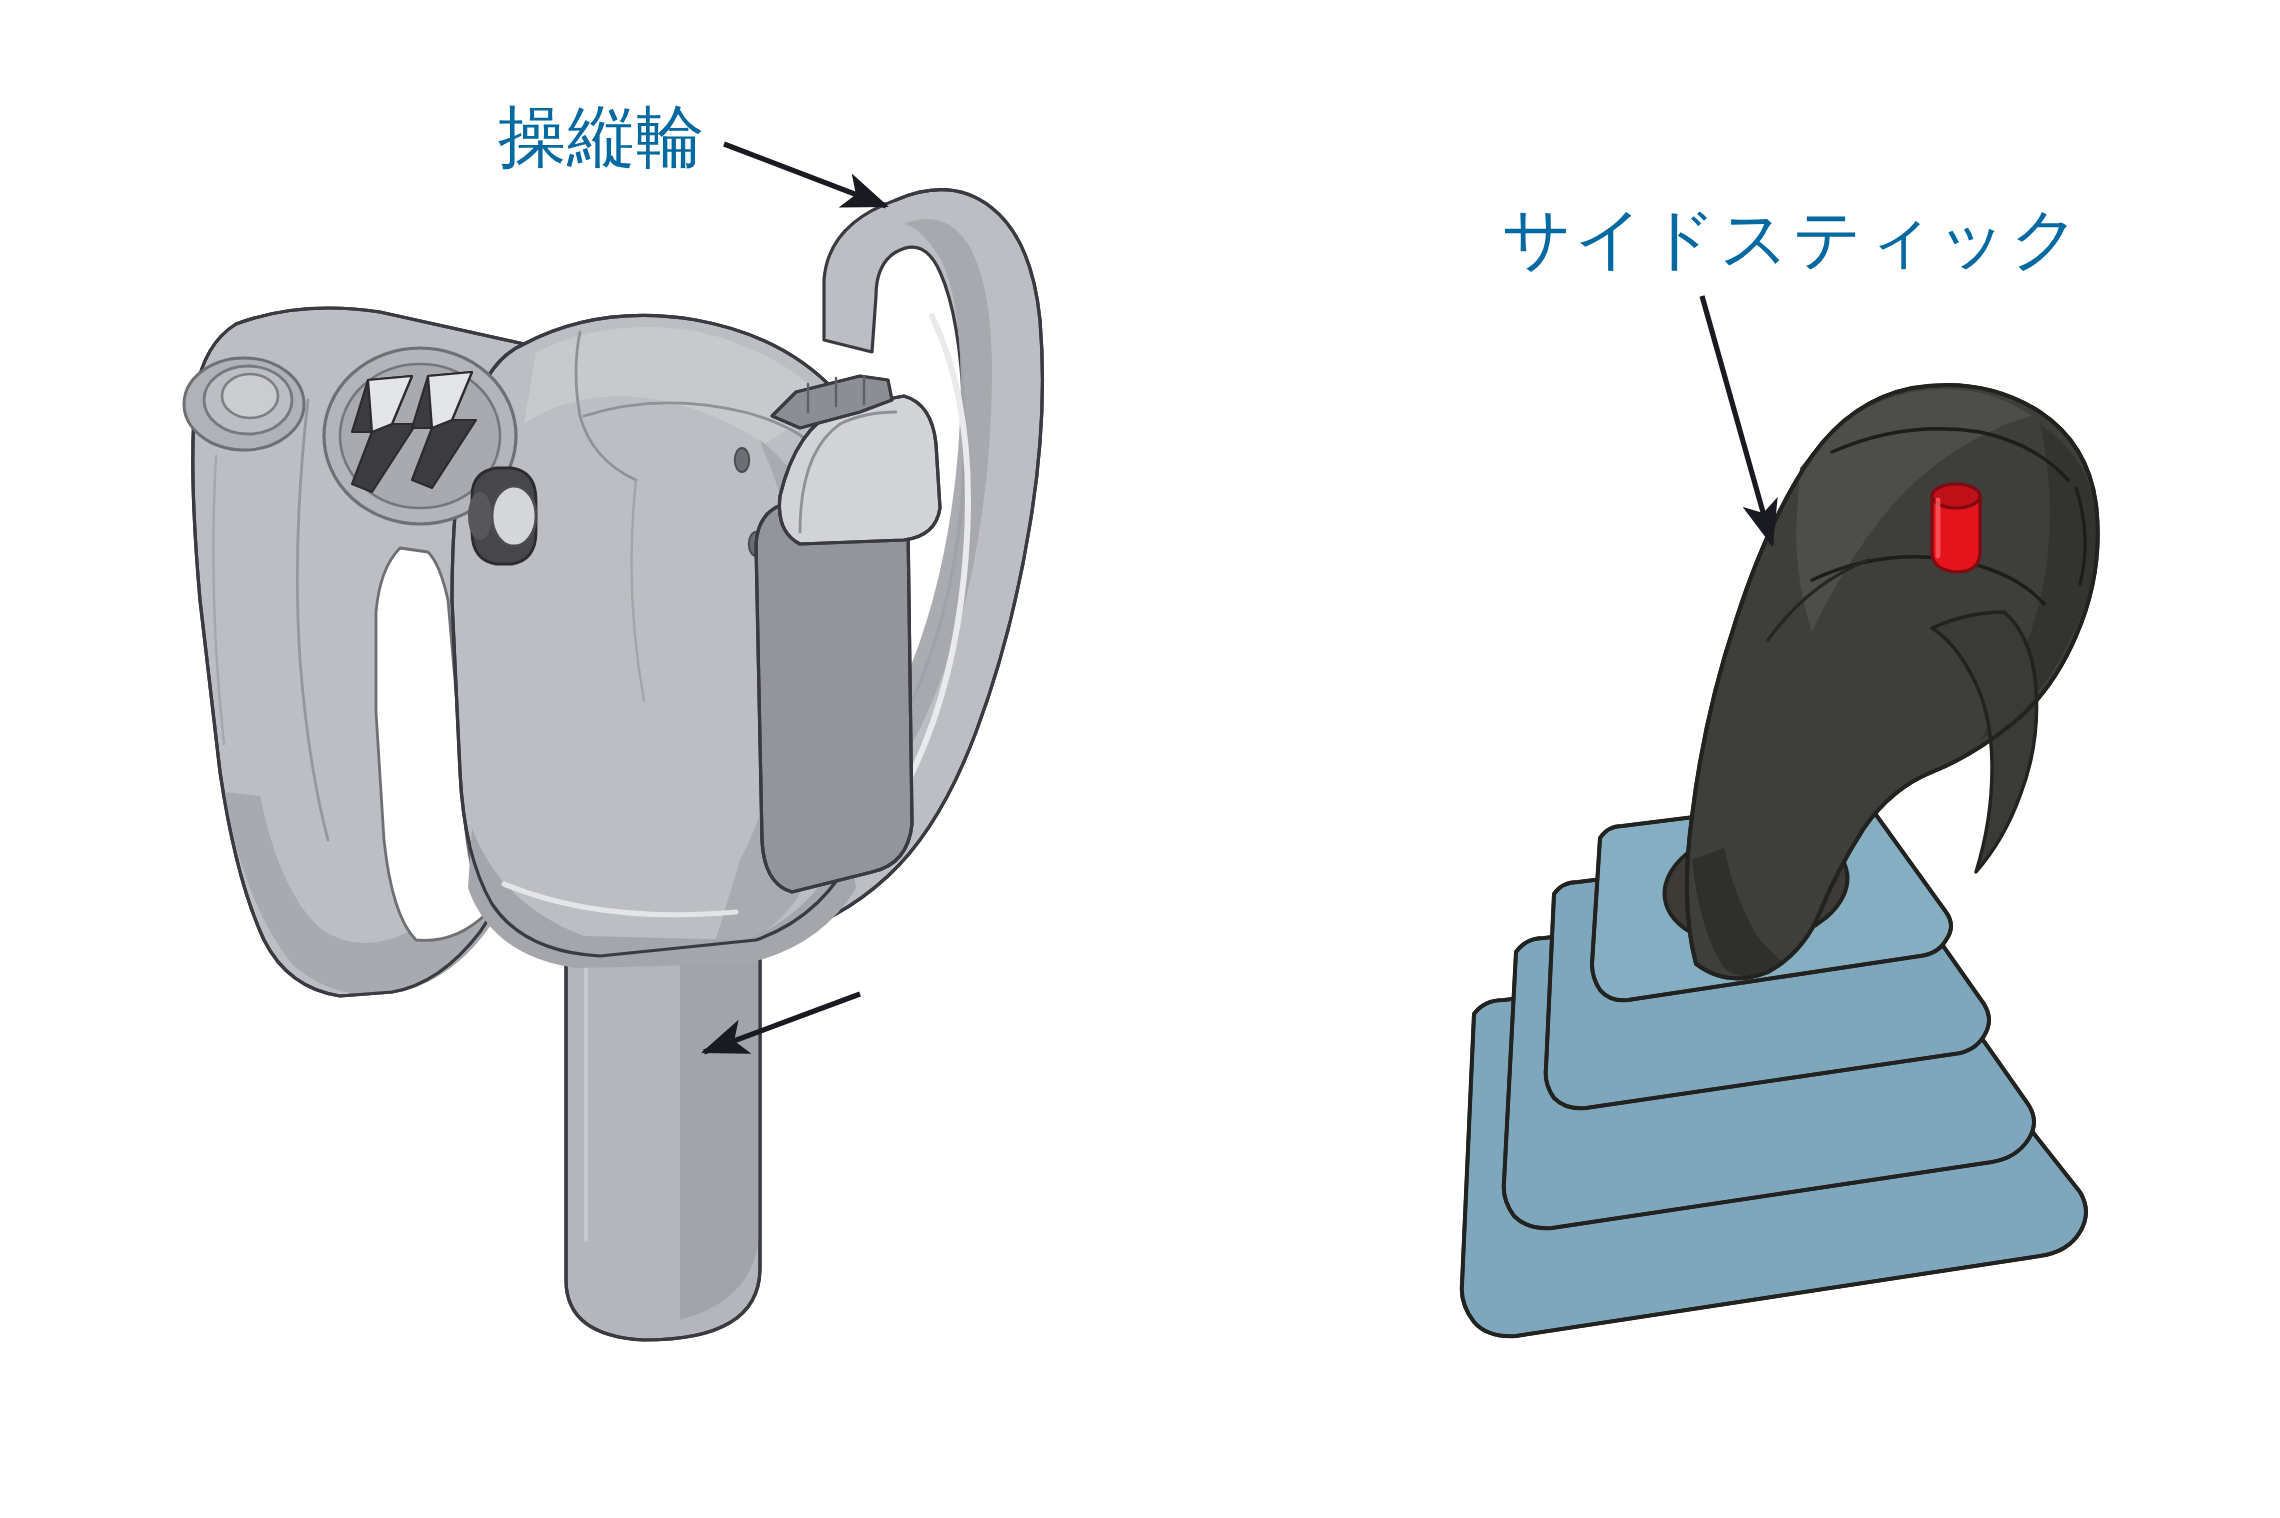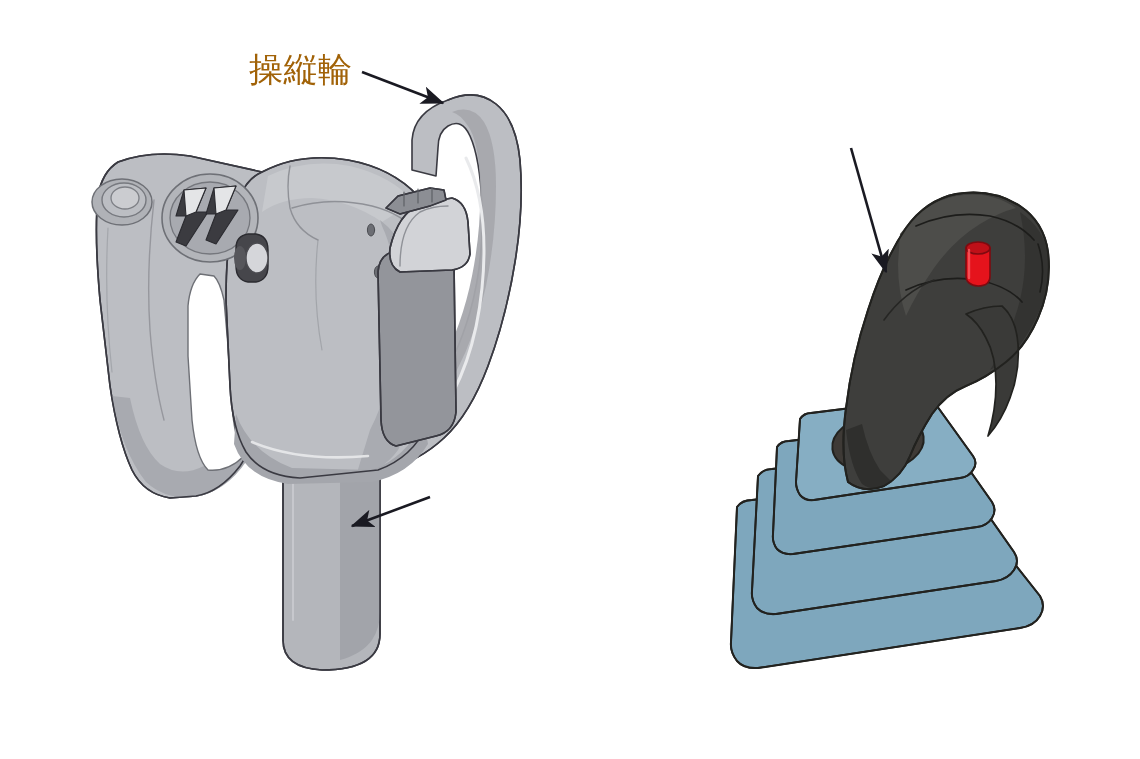--- a/index.html
+++ b/index.html
@@ -21,21 +21,21 @@
   #diagram {
     position: absolute;
     inset: 0;
     width: 1140px;
     height: 759px;
     display: block;
   }
   .lbl {
     position: absolute;
     white-space: nowrap;
-    color: #a16207;
+    color: #0369a1;
     font-size: 34px;
     line-height: 1;
     letter-spacing: 0.5px;
     font-family: "Liberation Sans", "DejaVu Sans", sans-serif;
   }
   #lbl-yoke   { left: 249px; top: 52px; }
   #lbl-column { left: 438px; top: 484px; }
   #lbl-stick  { left: 751px; top: 103px; letter-spacing: 1.5px; }
 </style>
 </head>
@@ -270,14 +270,15 @@
     <g stroke="#1a1a22" stroke-width="2.6" fill="none">
       <line x1="362" y1="72" x2="443" y2="103" marker-end="url(#arrowhead)"></line>
       <line x1="430" y1="497" x2="352" y2="526" marker-end="url(#arrowhead)"></line>
       <line x1="851" y1="148" x2="886" y2="272" marker-end="url(#arrowhead)"></line>
     </g>
   </svg>
 
   <div class="lbl" id="lbl-yoke">操縦輪</div>
 
 
+  <div class="lbl" id="lbl-stick">サイドスティック</div>
 
 </div>
 
 </body></html>

